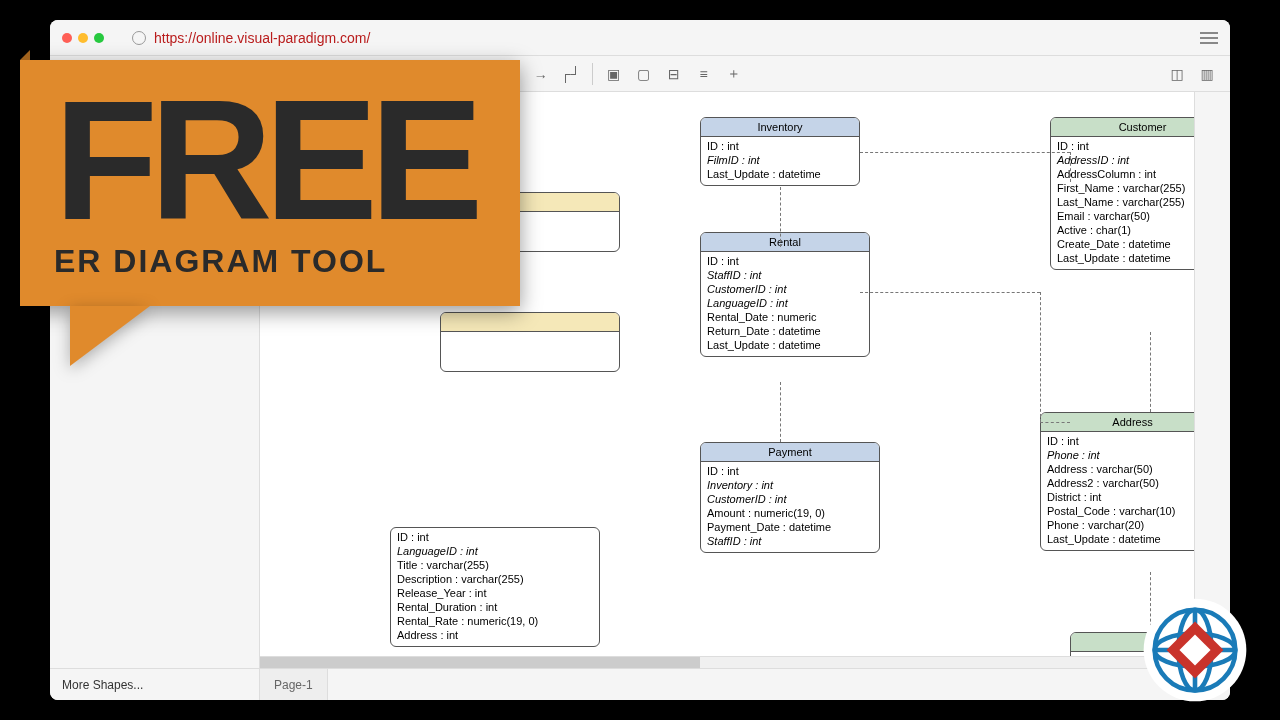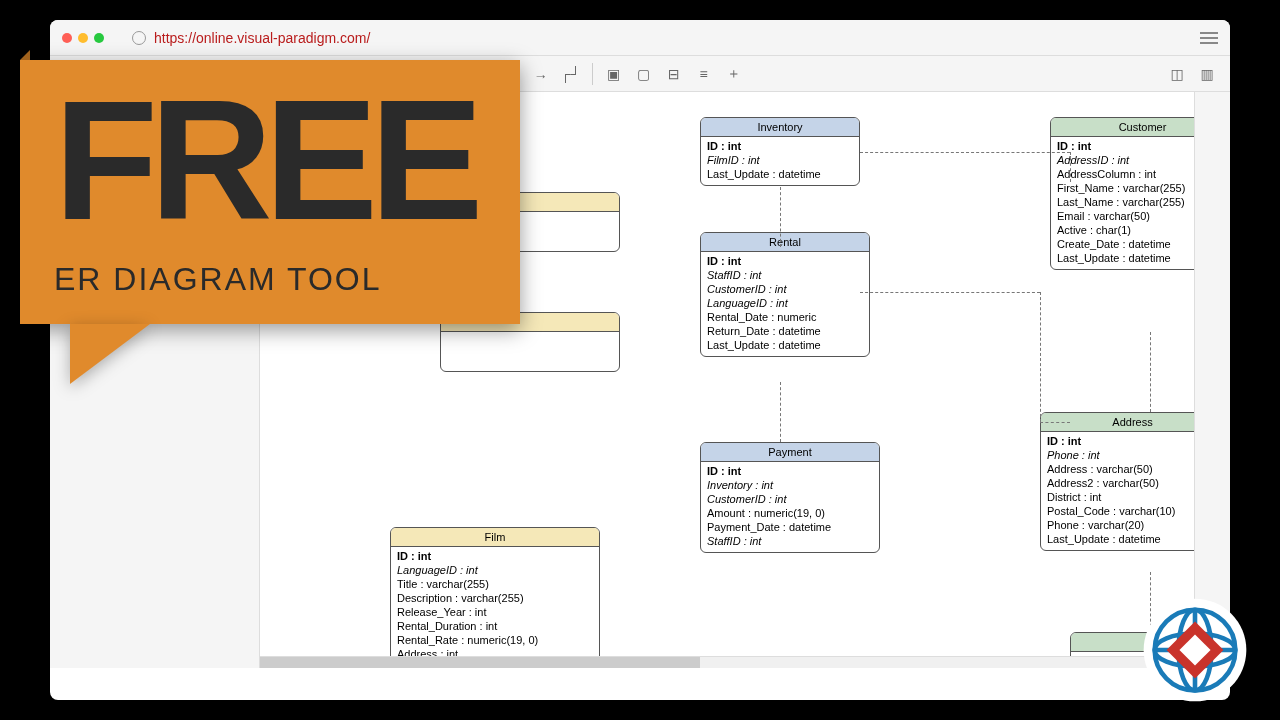--- a/index.html
+++ b/index.html
@@ -29,31 +29,31 @@
 .shape-ico.green{background:#b8e0b8;border:1px solid #5a9a5a}
 .canvas-wrap{flex:1;background:#fff;position:relative;overflow:hidden}
 .canvas{position:absolute;inset:0;background:#fff}
 .entity{position:absolute;border:1px solid #555;border-radius:6px;font-size:11px;background:#fff;overflow:hidden}
 .entity .hdr{text-align:center;padding:3px 0;font-weight:400;border-bottom:1px solid #555}
 .entity.blue .hdr{background:#c5d4e8}
 .entity.green .hdr{background:#c8dfc8}
 .entity.yellow .hdr{background:#f5e8b8}
 .entity .rows{padding:2px 6px 4px}
 .entity .row{padding:1px 0;white-space:nowrap}
-.entity .row.pk{font-weight:700}
+.entity .row.pk{font-weight:400}
 .entity .row.fk{font-style:italic}
 .right-rail{width:36px;background:#f5f5f5;border-left:1px solid #ddd}
 .footer{height:32px;background:#f5f5f5;border-top:1px solid #ddd;display:flex;align-items:center}
 .footer-left{width:210px;padding:0 12px;font-size:12px;color:#333;border-right:1px solid #ddd;height:100%;display:flex;align-items:center}
 .page-tab{padding:0 14px;height:100%;display:flex;align-items:center;font-size:12px;color:#666;border-right:1px solid #ddd;background:#eee}
 .banner{position:absolute;left:20px;top:60px;width:500px;pointer-events:none;z-index:20}
 .banner-box{background:#e08a2c;padding:24px 34px 26px;position:relative;box-shadow:0 6px 20px rgba(0,0,0,.4)}
 .banner-box::before{content:"";position:absolute;left:0;top:-10px;border-bottom:10px solid #a0621d;border-left:10px solid transparent}
 .free{font-size:170px;font-weight:800;letter-spacing:-8px;line-height:.9;color:#2a2a2a;font-family:Liberation Sans, sans-serif}
-.sub{font-size:32px;color:#2a2a2a;letter-spacing:2px;margin-top:24px;font-weight:400}
+.sub{font-size:32px;color:#2a2a2a;letter-spacing:2px;margin-top:6px;font-weight:700}
 .banner-tail{width:0;height:0;border-top:60px solid #e08a2c;border-right:80px solid transparent;margin-left:50px;filter:drop-shadow(0 4px 8px rgba(0,0,0,.3))}
 .logo{position:absolute;right:30px;bottom:15px;width:110px;height:110px;z-index:30}
 .conn{position:absolute;border-top:1px dashed #777;z-index:1}
 .connv{position:absolute;border-left:1px dashed #777;z-index:1}
 .scrollh{position:absolute;left:210px;right:36px;bottom:32px;height:12px;background:#f0f0f0;border-top:1px solid #ddd}
 .scrollh .thumb{position:absolute;left:0;width:440px;height:100%;background:#ccc}
 </style>
 </head>
 <body>
 
@@ -211,21 +211,20 @@
               <div class="row pk">ID : int</div>
               <div class="row fk">Inventory : int</div>
               <div class="row fk">CustomerID : int</div>
               <div class="row">Amount : numeric(19, 0)</div>
               <div class="row">Payment_Date : datetime</div>
               <div class="row fk">StaffID : int</div>
             </div>
         </div>
 
         <div class="entity yellow" style="left:130px;top:435px;width:210px">
-          <div class="hdr">Film</div>
           <div class="rows">
               <div class="row pk">ID : int</div>
               <div class="row fk">LanguageID : int</div>
               <div class="row">Title : varchar(255)</div>
               <div class="row">Description : varchar(255)</div>
               <div class="row">Release_Year : int</div>
               <div class="row">Rental_Duration : int</div>
               <div class="row">Rental_Rate : numeric(19, 0)</div>
               <div class="row">Address : int</div>
             </div>
@@ -238,20 +237,24 @@
       </div>
     </div>
 
     <div class="right-rail"></div>
   </div>
 
   <div class="scrollh">
       <div class="thumb"></div>
     </div>
 
+  <div class="footer">
+    <div class="footer-left">More Shapes...</div>
+    <div class="page-tab">Page-1</div>
+  </div>
 
 </div>
 
 <div class="banner">
   <div class="banner-box">
     <div class="free">FREE</div>
     <div class="sub">ER DIAGRAM TOOL</div>
   </div>
   <div class="banner-tail"></div>
 </div>

